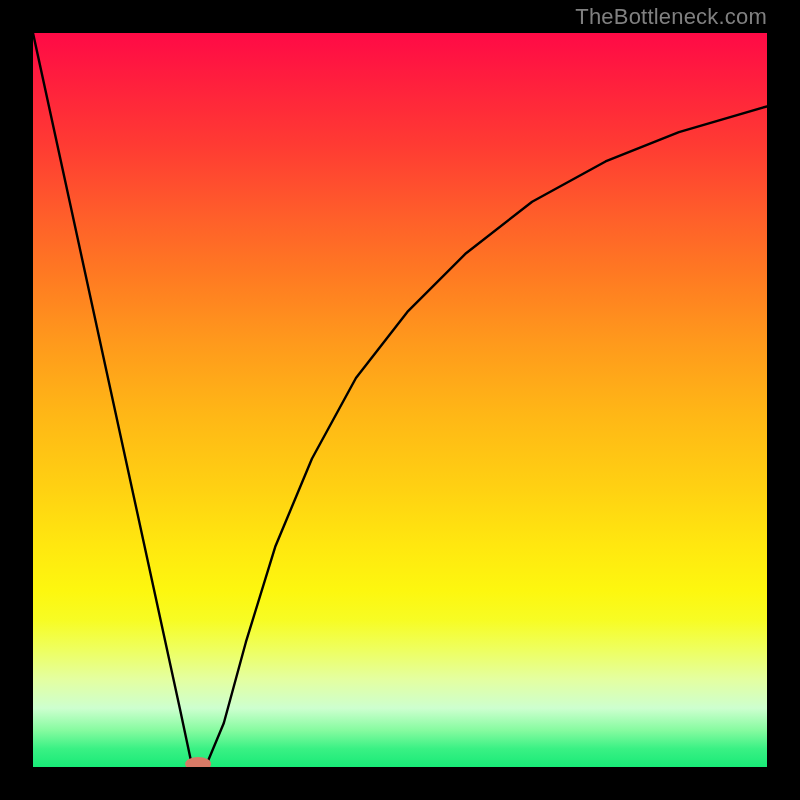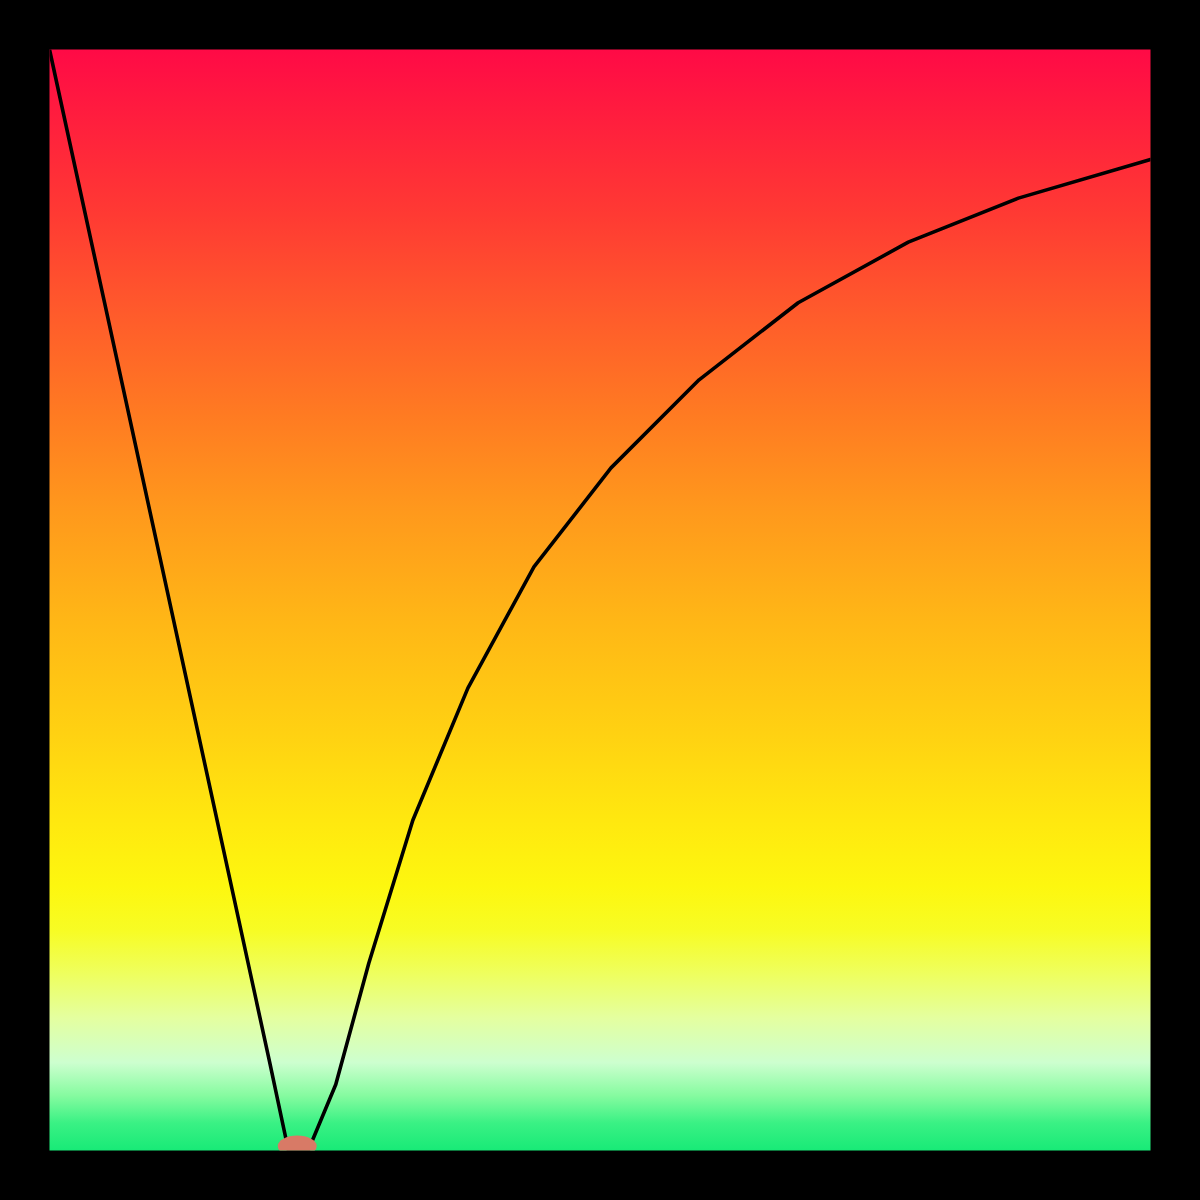--- a/index.html
+++ b/index.html
@@ -62,20 +62,21 @@
     top: 0;
     width: 734px;
     height: 734px;
   }
 </style>
 </head>
 <body>
 
 <div class="frame">
 
+  <div class="watermark">TheBottleneck.com</div>
 
   <div class="plot-area">
     <svg class="curve" viewBox="0 0 734 734" preserveAspectRatio="none">
       <path id="curve-path" fill="none" stroke="#000000" stroke-width="2.4" stroke-linecap="round" stroke-linejoin="round" d="M0.00 0.00 L36.70 168.82 L73.40 337.64 L110.10 506.46 L146.80 675.28 L159.28 734.00 L172.49 734.00 L190.84 689.96 L212.86 609.22 L242.22 513.80 L278.92 425.72 L322.96 344.98 L374.34 278.92 L433.06 220.20 L499.12 168.82 L572.52 128.45 L645.92 99.09 L734.00 73.40"></path>
       <ellipse id="min-marker" rx="13" ry="7" fill="#d87a66" cx="165.15" cy="731.06"></ellipse>
     </svg>
   </div>
 
 </div>
 

